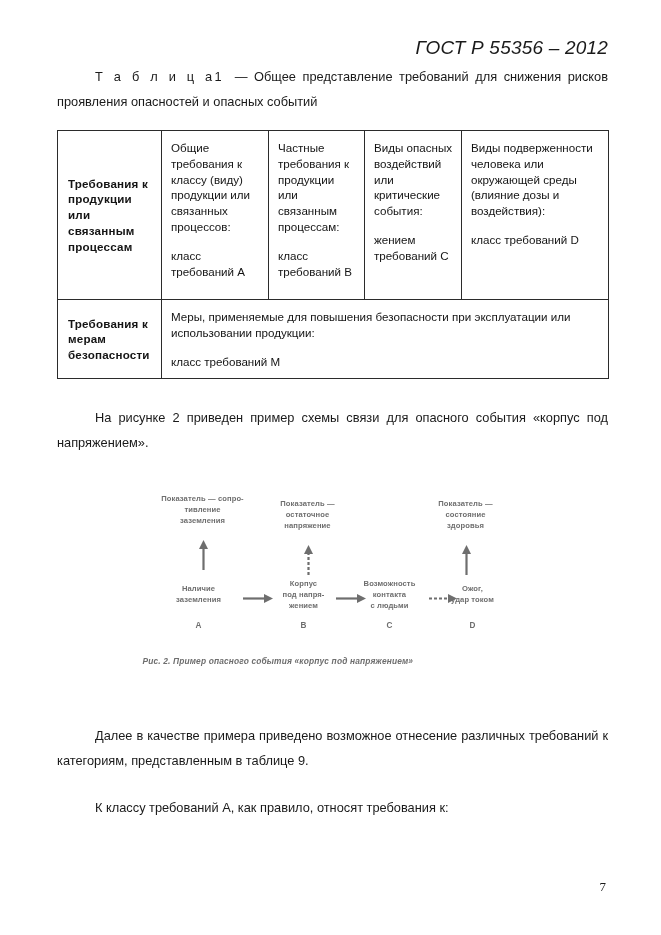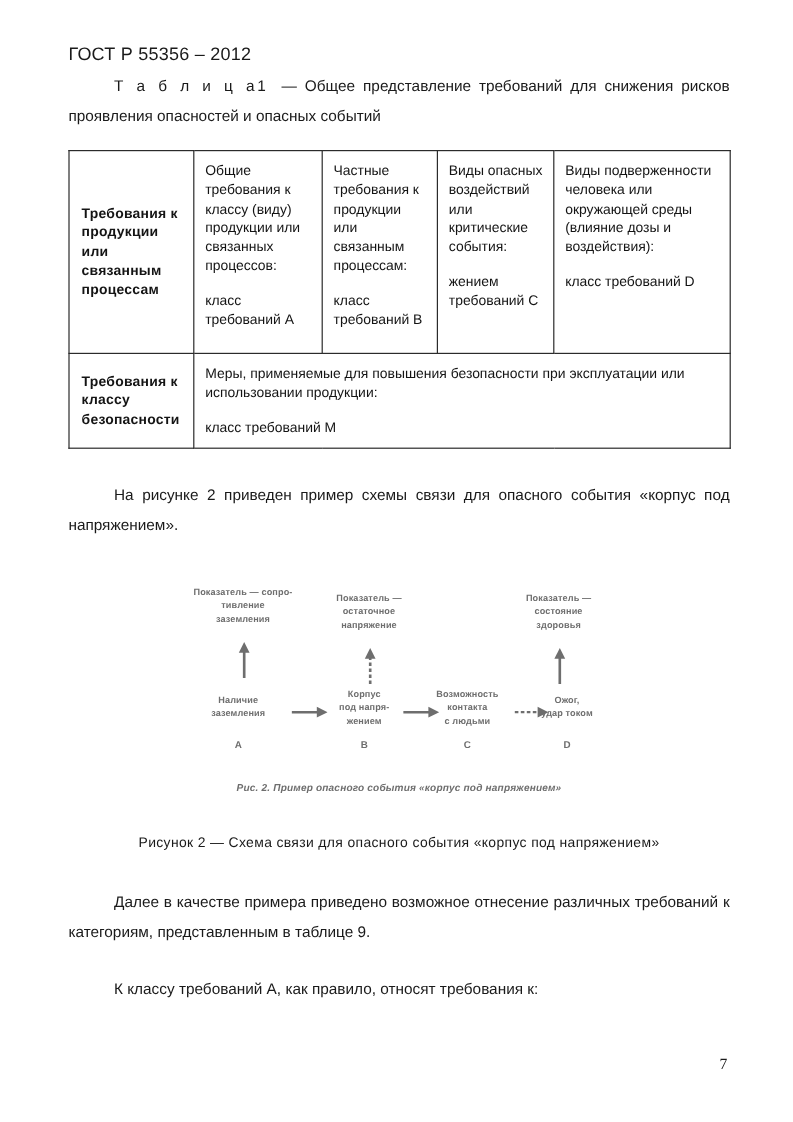--- a/index.html
+++ b/index.html
@@ -22,25 +22,27 @@
   }
   .content {
     position: absolute;
     left: 57px;
     top: 0;
     width: 551px;
   }
 
   
   .doc-header {
-    font-size: 15px;
+    text-align: right;
+    font-size: 19px;
     letter-spacing: 0.2px;
     margin-top: 37px;
     color: #1a1a1a;
     white-space: nowrap;
+    font-style: italic;
   }
 
   
   .para {
     font-size: 12.8px;
     line-height: 25px;
     color: #1a1a1a;
     margin: 0;
   }
   .para.justify {
@@ -135,21 +137,20 @@
   .arrow-right {
     position: absolute;
     width: 30px;
     height: 11px;
   }
   .fig-caption {
     position: absolute;
     left: 0;
     right: 0;
     top: 163px;
-    text-align: center;
     font-size: 8.4px;
     font-style: italic;
     font-weight: bold;
     color: #6e6e6e;
     letter-spacing: 0.15px;
   }
 
   .fig-main-caption {
     margin-top: 8px;
     text-align: center;
@@ -207,21 +208,21 @@
             <div class="cell-gap"></div>
             <div>жением требований С</div>
           </td>
           <td>
             <div>Виды подверженности человека или окружающей среды (влияние дозы и воздействия):</div>
             <div class="cell-gap"></div>
             <div>класс требований D</div>
           </td>
         </tr>
         <tr class="row2">
-          <td class="rowhead">Требования к классу безопасности</td>
+          <td class="rowhead">Требования к мерам безопасности</td>
           <td colspan="4">
             <div>Меры, применяемые для повышения безопасности при эксплуатации или использовании продукции:</div>
             <div class="cell-gap"></div>
             <div>класс требований М</div>
           </td>
         </tr>
       </tbody>
     </table>
 
     <p class="para justify" style="margin-top:26px"><span class="indent"></span><span>На рисунке 2 приведен пример схемы связи для опасного события «корпус под напряжением».</span></p>
@@ -266,21 +267,20 @@
 
         <div class="fig-letter" style="left:10px; top:128px; width:92px;">А</div>
         <div class="fig-letter" style="left:115px; top:128px; width:92px;">В</div>
         <div class="fig-letter" style="left:197px; top:128px; width:100px;">С</div>
         <div class="fig-letter" style="left:290px; top:128px; width:80px;">D</div>
 
         <div class="fig-caption">Рис. 2. Пример опасного события «корпус под напряжением»</div>
       </div>
     </div>
 
-    <div class="fig-main-caption">Рисунок 2 — Схема связи для опасного события «корпус под напряжением»</div>
 
     <p class="para justify p-after-fig"><span class="indent"></span><span>Далее в качестве примера приведено возможное отнесение различных требований к категориям, представленным в таблице 9.</span></p>
 
     <p class="para p-last"><span class="indent"></span><span>К классу требований А, как правило, относят требования к:</span></p>
 
   </div>
 
   <div class="page-number">7</div>
 </div>
 

